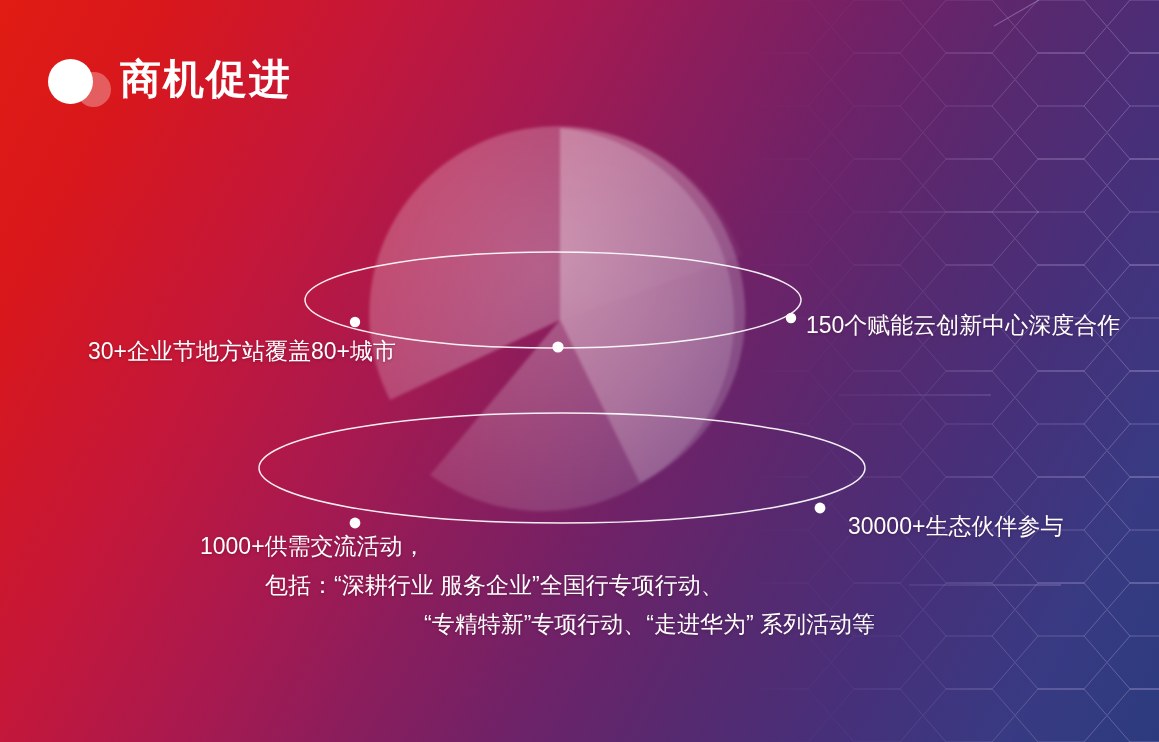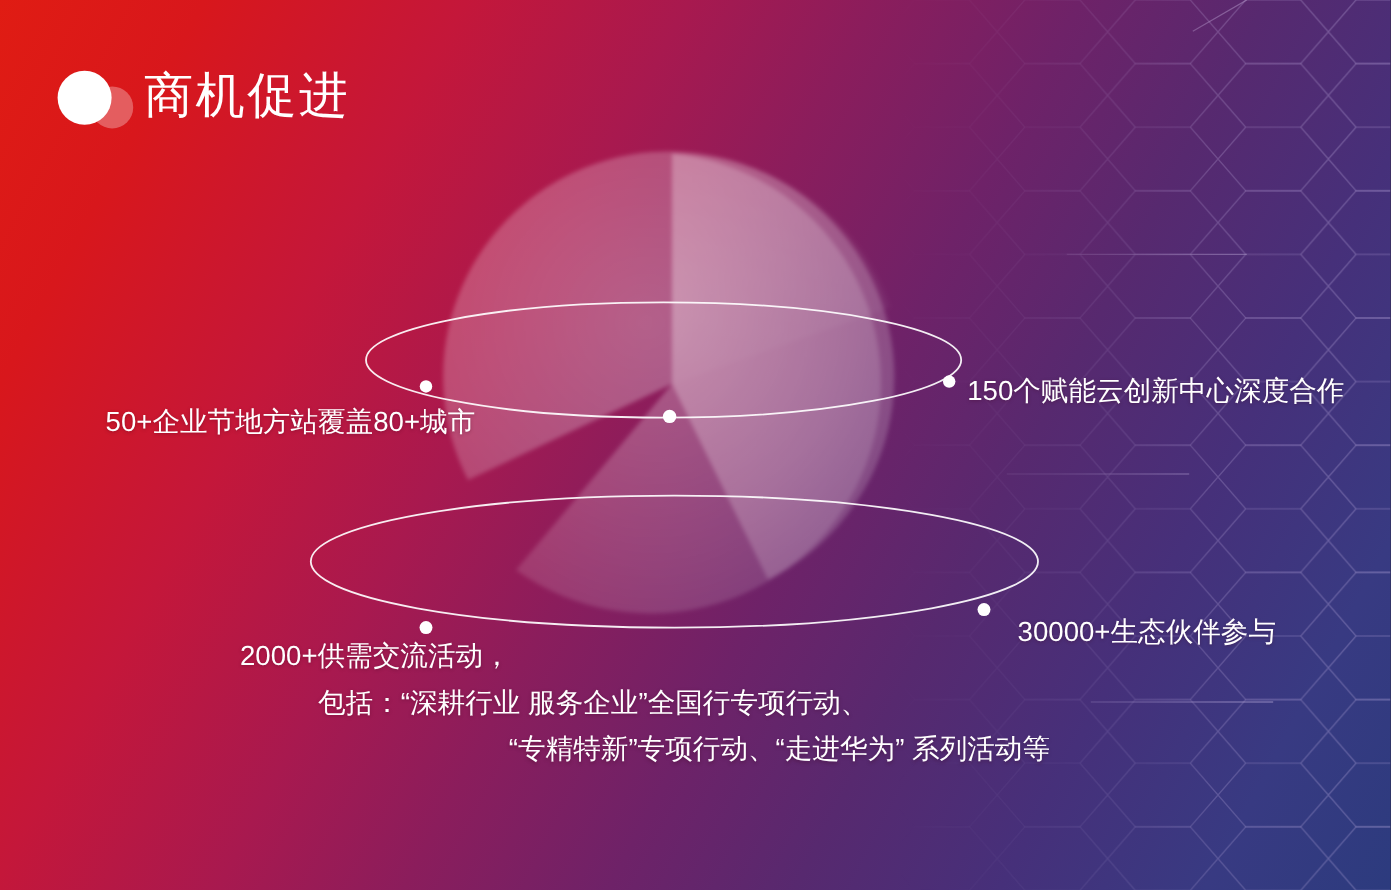--- a/index.html
+++ b/index.html
@@ -87,21 +87,21 @@
     left: 2px;
     top: 6px;
     width: 45px;
     height: 45px;
     border-radius: 50%;
     background: #ffffff;
   }
   .page-title {
     color: #ffffff;
     font-size: 41px;
-    font-weight: normal;
+    font-weight: bold;
     letter-spacing: 2px;
     line-height: 1;
     margin-left: 6px;
     white-space: nowrap;
   }
 
   
   .label {
     position: absolute;
     color: #ffffff;
@@ -194,26 +194,26 @@
   </svg>
 
   <div class="header">
     <div class="logo-mark">
       <span class="dot-back"></span>
       <span class="dot-front"></span>
     </div>
     <div class="page-title">商机促进</div>
   </div>
 
-  <div class="label label-a">50+企业节地方站覆盖80+城市</div>
+  <div class="label label-a">30+企业节地方站覆盖80+城市</div>
 
 
   <div class="label label-c">150个赋能云创新中心深度合作</div>
 
   <div class="label label-d">30000+生态伙伴参与</div>
 
-  <div class="label label-e">2000+供需交流活动，</div>
+  <div class="label label-e">1000+供需交流活动，</div>
 
   <div class="label label-f">包括：“深耕行业 服务企业”全国行专项行动、</div>
 
   <div class="label label-g">“专精特新”专项行动、“走进华为” 系列活动等</div>
 
 </div>
 
 </body></html>

